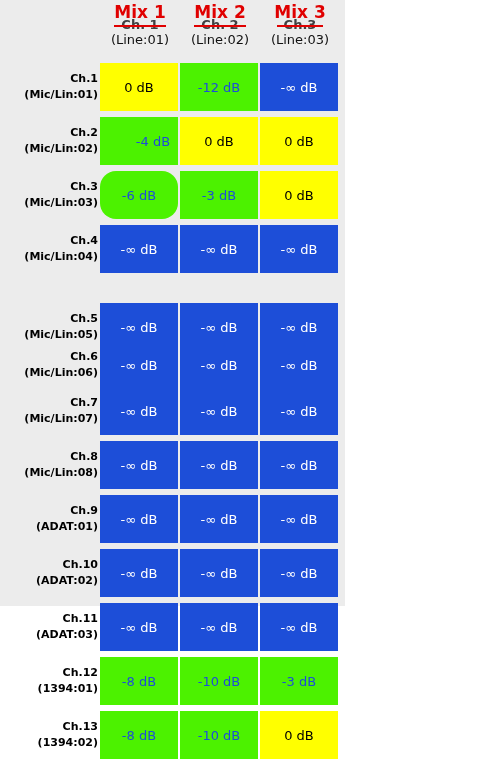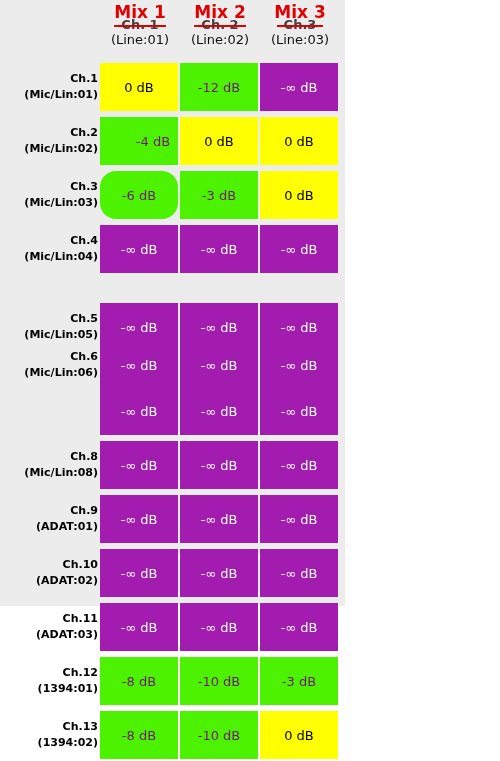--- a/index.html
+++ b/index.html
@@ -112,22 +112,22 @@
     height: 48px;
     display: flex;
     align-items: center;
     justify-content: center;
     font-size: 13px;
     font-weight: normal;
     white-space: nowrap;
     box-sizing: border-box;
   }
   .cell.lvl-unity   { background: #ffff00; color: #000000; }
-  .cell.lvl-partial { background: #4cf200; color: #701a75; }
-  .cell.lvl-muted   { background: #a21caf; color: #ffffff; }
+  .cell.lvl-partial { background: #4cf200; color: #1d4ed8; }
+  .cell.lvl-muted   { background: #1d4ed8; color: #ffffff; }
 </style>
 </head>
 <body>
 
 <div id="matrix-panel">
   <div id="header-row">
       <div class="mix-header" style="left: 100px;">
         <div class="mix-title">Mix 1</div>
         <div class="ch-strike"><span class="txt">Ch. 1</span></div>
         <div class="src-label">(Line:01)</div>
@@ -228,20 +228,24 @@
           <span>-∞ dB</span>
         </div>
         <div class="cell lvl-muted" style="left: 180px;">
           <span>-∞ dB</span>
         </div>
         <div class="cell lvl-muted" style="left: 260px;">
           <span>-∞ dB</span>
         </div>
       </div>
       <div class="ch-row" style="top: 387px;">
+        <div class="ch-label">
+          <div>Ch.7</div>
+          <div>(Mic/Lin:07)</div>
+        </div>
         <div class="cell lvl-muted" style="left: 100px;">
           <span>-∞ dB</span>
         </div>
         <div class="cell lvl-muted" style="left: 180px;">
           <span>-∞ dB</span>
         </div>
         <div class="cell lvl-muted" style="left: 260px;">
           <span>-∞ dB</span>
         </div>
       </div>

